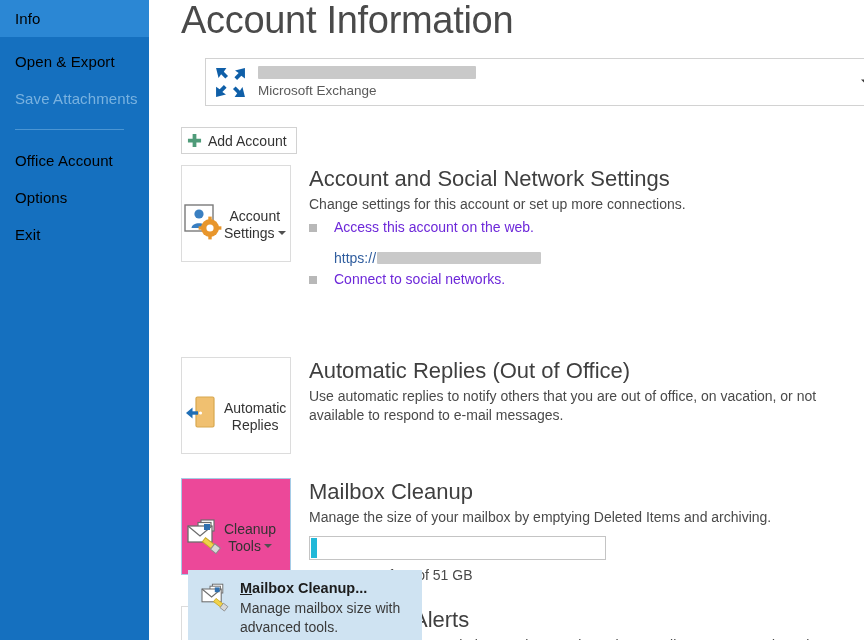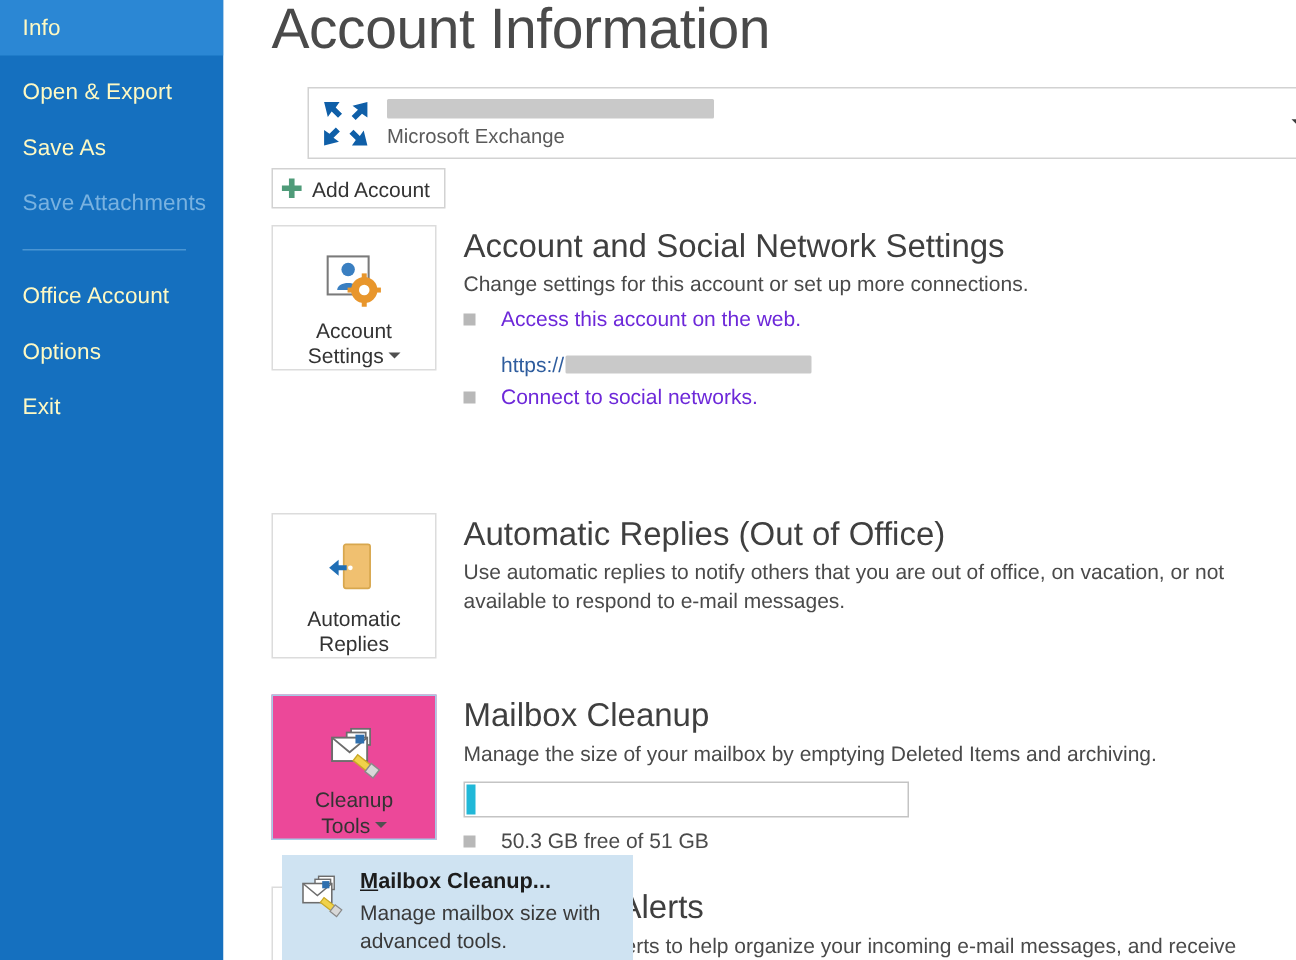--- a/index.html
+++ b/index.html
@@ -31,21 +31,21 @@
     color: #ffffff;
     padding-top: 0;
     position: relative;
     user-select: none;
   }
   .nav-item {
     height: 37px;
     line-height: 37px;
     padding-left: 15px;
     font-size: 15px;
-    color: #fef9c3;
+    color: #000000;
     white-space: nowrap;
     letter-spacing: .1px;
   }
   .nav-item.selected {
     background: #2b87d4;
   }
   .nav-item.disabled {
     color: #79b2e0;
   }
   .nav-sep {
@@ -117,21 +117,21 @@
     top: 50%;
     transform: translateY(-50%);
     width: 0; height: 0;
     border-left: 5px solid transparent;
     border-right: 5px solid transparent;
     border-top: 5px solid #3c3c3c;
   }
 
   
   #add-account-button {
-    margin-top: 6px;
+    margin-top: 21px;
     display: inline-flex;
     align-items: center;
     border: 1px solid #d2d2d2;
     background: #ffffff;
     height: 25px;
     padding: 0 9px 0 5px;
     font-size: 14px;
     color: #333333;
     cursor: pointer;
   }
@@ -147,21 +147,21 @@
     align-items: flex-start;
     position: relative;
   }
   .big-button {
     width: 110px;
     height: 97px;
     border: 1px solid #dcdcdc;
     background: #ffffff;
     box-sizing: border-box;
     display: flex;
-    flex-direction: column;
+    flex-direction: row;
     align-items: center;
     justify-content: flex-start;
     padding-top: 18px;
     flex: 0 0 110px;
     cursor: pointer;
   }
   .big-button.active {
     background: #ec4899;
     border-color: #a5cbe6;
   }
@@ -304,23 +304,20 @@
 <body>
 
 <div id="backstage">
 
   <div id="sidebar">
     <div class="nav-item selected">
       <span>Info</span>
     </div>
     <div class="nav-item nav-gap-top">
       <span>Open &amp; Export</span>
-    </div>
-    <div class="nav-item">
-      <span>Save As</span>
     </div>
     <div class="nav-item disabled">
       <span>Save Attachments</span>
     </div>
     <div class="nav-sep"></div>
     <div class="nav-item">
       <span>Office Account</span>
     </div>
     <div class="nav-item">
       <span>Options</span>

